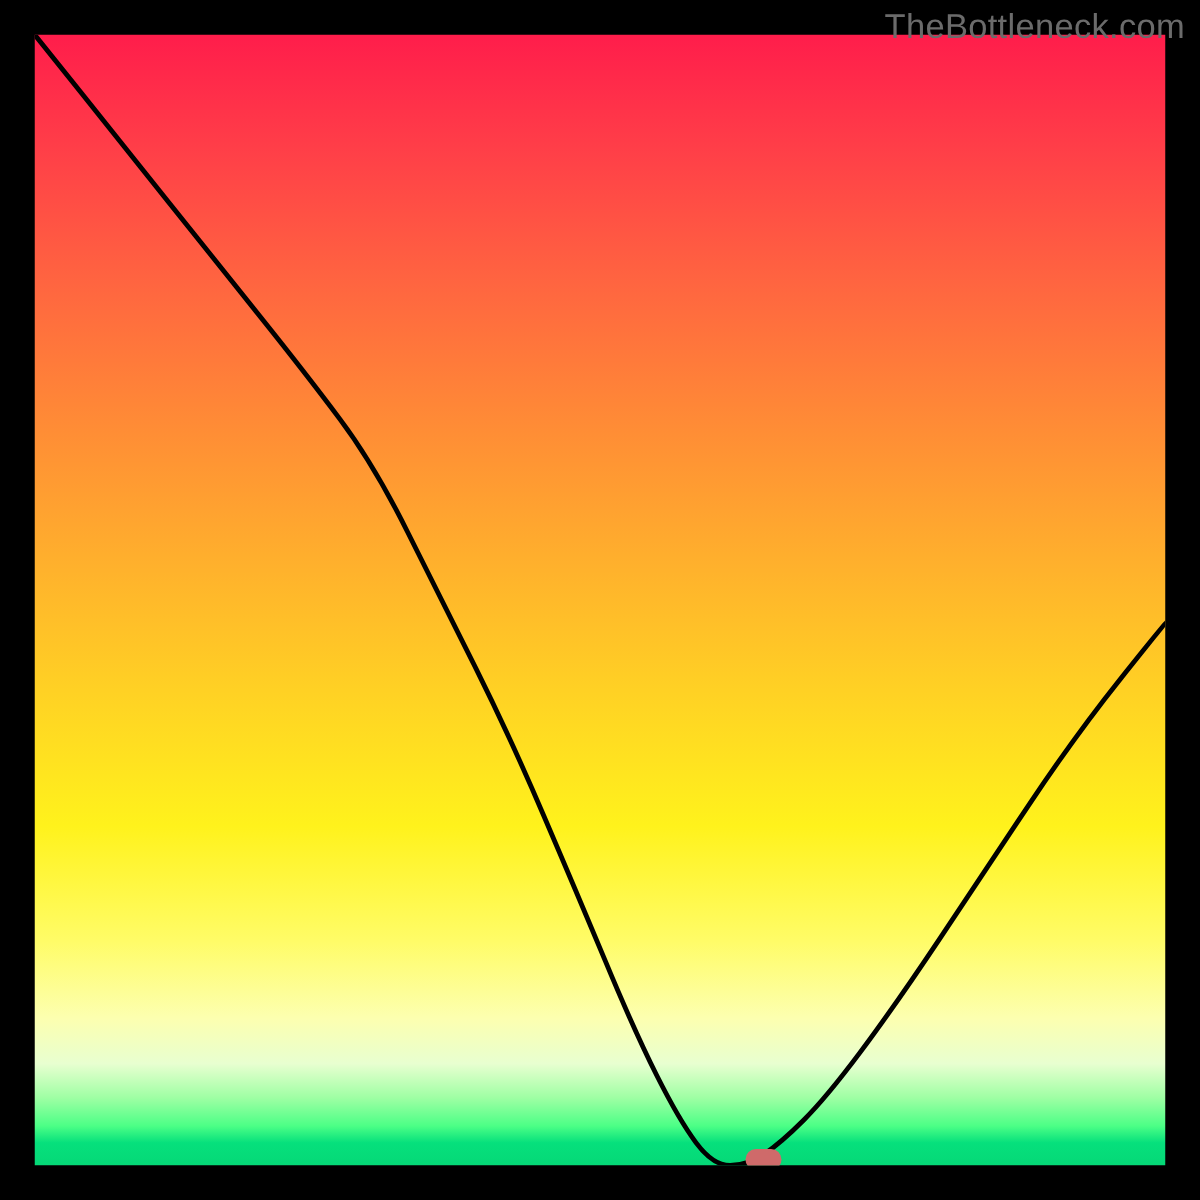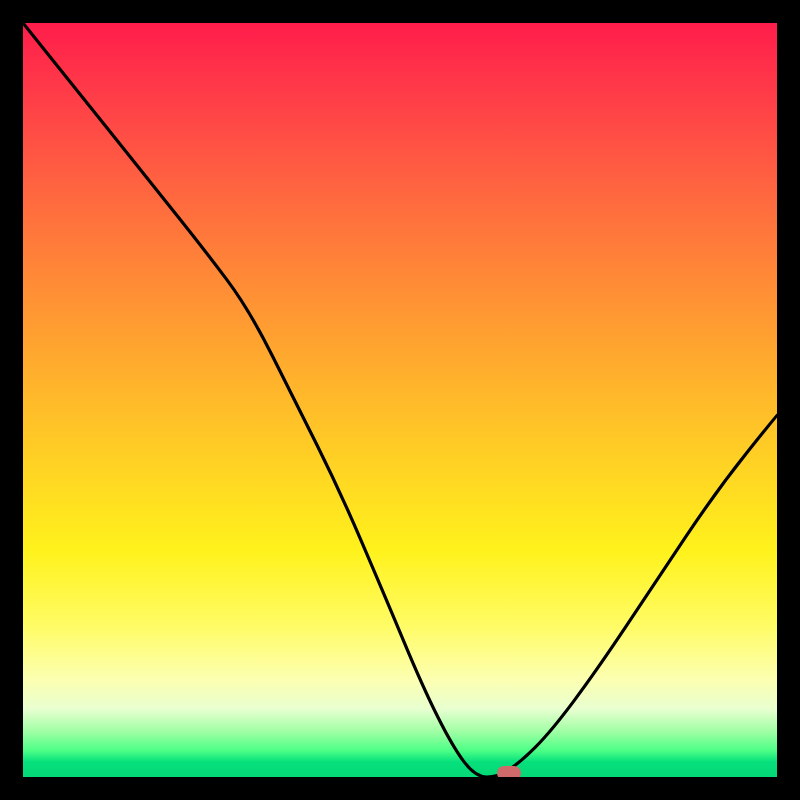--- a/index.html
+++ b/index.html
@@ -72,20 +72,21 @@
     background: #cf6a6a;
     transform: translate(-50%, -50%);
     z-index: 10;
   }
 </style>
 </head>
 <body>
 
 <div class="frame">
 
+  <div class="watermark">TheBottleneck.com</div>
 
   <div class="plot-area">
     <div class="gradient"></div>
 
     <svg class="curve" viewBox="0 0 754 754" preserveAspectRatio="none">
       <path id="curve-path" d="M 0.0 0.0 Q 0.0 0.0 30.2 37.7 Q 60.3 75.4 90.5 113.1 Q 120.6 150.8 150.8 188.5 Q 181.0 226.2 203.6 256.4 Q 226.2 286.5 248.8 331.8 Q 271.4 377.0 294.1 422.2 Q 316.7 467.5 339.3 520.3 Q 361.9 573.0 380.8 618.3 Q 399.6 663.5 414.7 693.7 Q 429.8 723.8 441.1 738.9 Q 452.4 754.0 463.7 754.0 Q 475.0 754.0 486.3 746.5 Q 497.6 738.9 512.7 723.8 Q 527.8 708.8 550.4 678.6 Q 573.0 648.4 603.2 603.2 Q 633.4 558.0 663.5 512.7 Q 693.7 467.5 723.8 429.8 T 754.0 392.1" fill="none" stroke="#000" stroke-width="3.2" stroke-linecap="round" stroke-linejoin="round"></path>
     </svg>
 
     <div class="marker" id="marker" style="left: 486.33px; top: 750px;"></div>
   </div>

